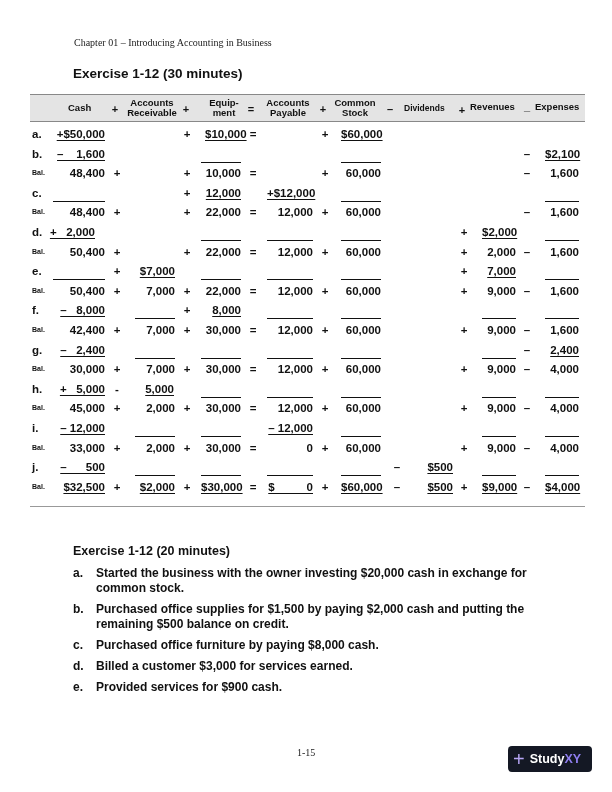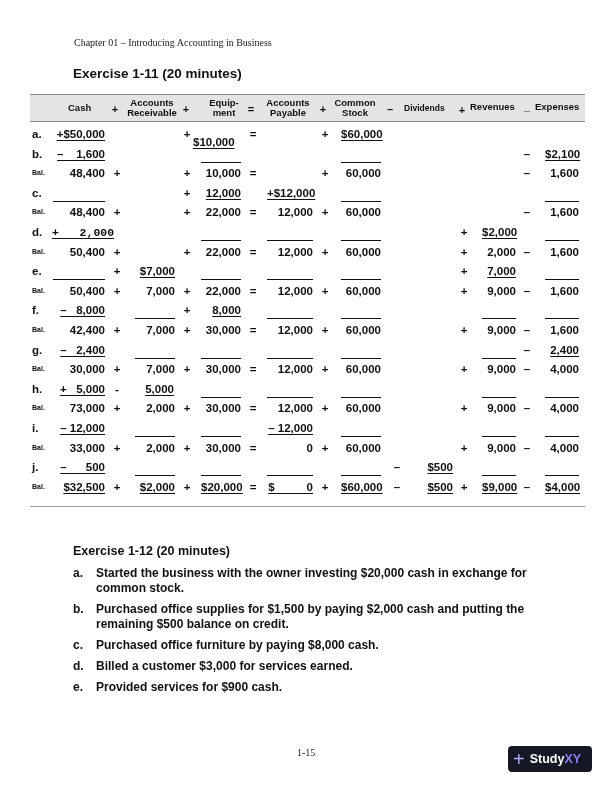--- a/index.html
+++ b/index.html
@@ -49,21 +49,21 @@
       background: #141824; border-radius: 4px; display: flex; align-items: center;
     }
     .badge .plus { color: #b7a6f5; font-size: 20px; margin-left: 5px; line-height: 20px; font-weight: normal; }
     .badge .brand { color: #ffffff; font-weight: bold; font-size: 12.5px; margin-left: 5px; }
     .badge .brand-accent { color: #8f7ef0; font-weight: bold; font-size: 12.5px; }
   </style>
 </head>
 <body>
 
 <div class="chapter">Chapter 01 – Introducing Accounting in Business</div>
-<div class="ex-title" id="ex11-title">Exercise 1-11 (20 minutes)</div>
+<div class="ex-title" id="ex11-title">Exercise 1-12 (30 minutes)</div>
 
 <div class="tbl">
   <div class="hdr">
     <span style="left:38px; top:8px;">Cash</span>
     <span class="op" style="left:80px; top:9px;">+</span>
     <span style="left:92px; top:3px; width:60px;"><span style="position:static">Accounts</span><br><span style="position:static">Receivable</span></span>
     <span class="op" style="left:151px; top:9px;">+</span>
     <span style="left:172px; top:3px; width:44px;"><span style="position:static">Equip-</span><br><span style="position:static">ment</span></span>
     <span class="op" style="left:216px; top:9px;">=</span>
     <span style="left:230px; top:3px; width:56px;"><span style="position:static">Accounts</span><br><span style="position:static">Payable</span></span>
@@ -74,21 +74,21 @@
     <span class="op" style="left:427px; top:10px;">+</span>
     <span style="left:440px; top:7px;">Revenues</span>
     <span class="op" style="left:492px; top:6px;">_</span>
     <span style="left:505px; top:7px;">Expenses</span>
   </div>
   <div id="rows" style="padding-top:3px;">
       <div class="row">
         <span class="lbl">a.</span>
         <span class="v dul" style="left: 23px; width: 52px;">+$50,000</span>
         <span class="v" style="left: 105px; width: 40px;"></span>
-        <span class="v dul" style="left: 163px; width: 40px; margin-top: 8px;">$10,000</span>
+        <span class="v dul" style="left: 175px; width: 40px;">$10,000</span>
         <span class="v" style="left: 237px; width: 46px;"></span>
         <span class="v dul" style="left: 311px; width: 40px;">$60,000</span>
         <span class="v" style="left: 389px; width: 34px;"></span>
         <span class="v" style="left: 452px; width: 34px;"></span>
         <span class="v" style="left: 515px; width: 34px;"></span>
         <span class="op" style="left: 82px;"></span>
         <span class="op" style="left: 152px;">+</span>
         <span class="op" style="left: 218px;">=</span>
         <span class="op" style="left: 290px;">+</span>
         <span class="op" style="left: 362px;"></span>
@@ -162,21 +162,21 @@
         <span class="op" style="left: 82px;">+</span>
         <span class="op" style="left: 152px;">+</span>
         <span class="op" style="left: 218px;">=</span>
         <span class="op" style="left: 290px;">+</span>
         <span class="op" style="left: 362px;"></span>
         <span class="op" style="left: 429px;"></span>
         <span class="op" style="left: 492px;">–</span>
       </div>
       <div class="row">
         <span class="lbl">d.</span>
-        <span class="v dul" style="left: 22px; width: 52px; font-family: Liberation Mono, monospace;">+   2,000</span>
+        <span class="v dul" style="left: 13px; width: 52px;">+   2,000</span>
         <span class="v" style="left: 105px; width: 40px;"></span>
         <span class="v ul" style="left: 171px; width: 40px;"></span>
         <span class="v ul" style="left: 237px; width: 46px;"></span>
         <span class="v ul" style="left: 311px; width: 40px;"></span>
         <span class="v" style="left: 389px; width: 34px;"></span>
         <span class="v dul" style="left: 452px; width: 34px;">$2,000</span>
         <span class="v ul" style="left: 515px; width: 34px;"></span>
         <span class="op" style="left: 82px;"></span>
         <span class="op" style="left: 152px;"></span>
         <span class="op" style="left: 218px;"></span>
@@ -324,21 +324,21 @@
         <span class="op" style="left: 82px;">-</span>
         <span class="op" style="left: 152px;"></span>
         <span class="op" style="left: 218px;"></span>
         <span class="op" style="left: 290px;"></span>
         <span class="op" style="left: 362px;"></span>
         <span class="op" style="left: 429px;"></span>
         <span class="op" style="left: 492px;"></span>
       </div>
       <div class="row bal">
         <span class="lbl">Bal.</span>
-        <span class="v" style="left: 23px; width: 52px;">73,000</span>
+        <span class="v" style="left: 23px; width: 52px;">45,000</span>
         <span class="v" style="left: 105px; width: 40px;">2,000</span>
         <span class="v" style="left: 171px; width: 40px;">30,000</span>
         <span class="v" style="left: 237px; width: 46px;">12,000</span>
         <span class="v" style="left: 311px; width: 40px;">60,000</span>
         <span class="v" style="left: 389px; width: 34px;"></span>
         <span class="v" style="left: 452px; width: 34px;">9,000</span>
         <span class="v" style="left: 515px; width: 34px;">4,000</span>
         <span class="op" style="left: 82px;">+</span>
         <span class="op" style="left: 152px;">+</span>
         <span class="op" style="left: 218px;">=</span>
@@ -398,21 +398,21 @@
         <span class="op" style="left: 218px;"></span>
         <span class="op" style="left: 290px;"></span>
         <span class="op" style="left: 362px;">–</span>
         <span class="op" style="left: 429px;"></span>
         <span class="op" style="left: 492px;"></span>
       </div>
       <div class="row bal">
         <span class="lbl">Bal.</span>
         <span class="v dul" style="left: 23px; width: 52px;">$32,500</span>
         <span class="v dul" style="left: 105px; width: 40px;">$2,000</span>
-        <span class="v dul" style="left: 171px; width: 40px;">$20,000</span>
+        <span class="v dul" style="left: 171px; width: 40px;">$30,000</span>
         <span class="v dul" style="left: 237px; width: 46px;">$          0</span>
         <span class="v dul" style="left: 311px; width: 40px;">$60,000</span>
         <span class="v dul" style="left: 389px; width: 34px;">$500</span>
         <span class="v dul" style="left: 452px; width: 34px;">$9,000</span>
         <span class="v dul" style="left: 515px; width: 34px;">$4,000</span>
         <span class="op" style="left: 82px;">+</span>
         <span class="op" style="left: 152px;">+</span>
         <span class="op" style="left: 218px;">=</span>
         <span class="op" style="left: 290px;">+</span>
         <span class="op" style="left: 362px;">–</span>

